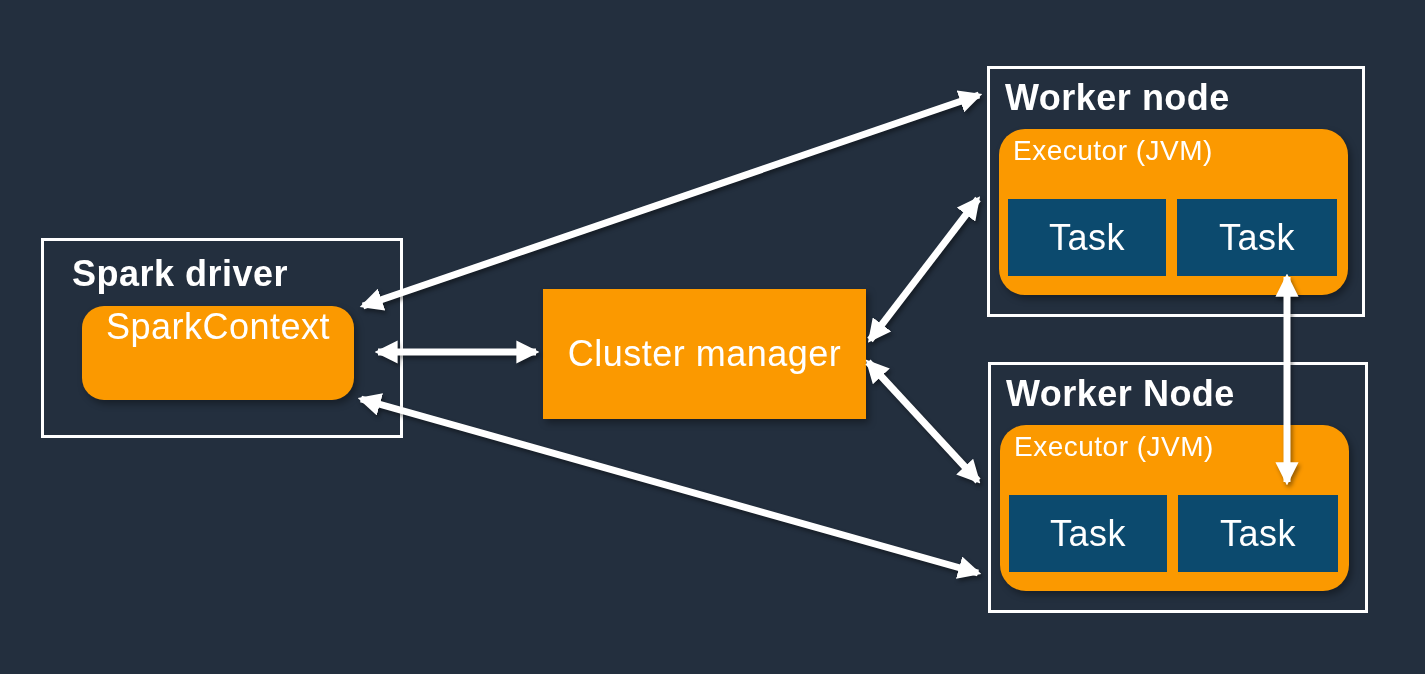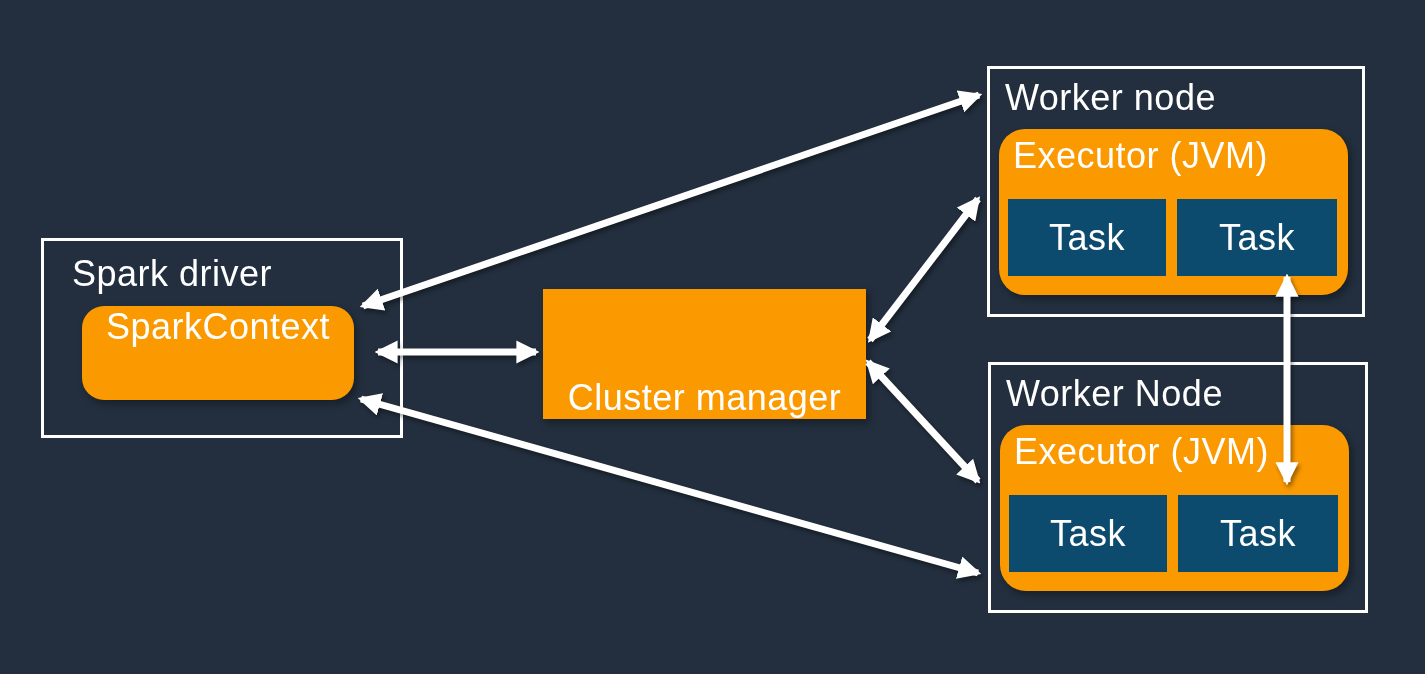--- a/index.html
+++ b/index.html
@@ -17,56 +17,57 @@
     border: 3px solid #FFFFFF;
     box-sizing: border-box;
     background: transparent;
   }
   .box-label {
     position: absolute;
     font-size: 36px;
     letter-spacing: 0.5px;
     color: #FFFFFF;
     white-space: nowrap;
+    font-weight: bold;
   }
   .orange-fill {
     background: #FB9900;
     box-shadow: 3px 4px 7px rgba(0,0,0,0.35);
   }
   .spark-driver { left: 41px; top: 238px; width: 362px; height: 200px; }
   .spark-driver .box-label { left: 28px; top: 12px; }
   .spark-context {
     position: absolute;
     left: 38px; top: 65px;           
     width: 272px; height: 94px;
     border-radius: 22px;
     display: flex; justify-content: center;
     font-size: 36px; letter-spacing: 0.5px;
   }
   .cluster-manager {
     position: absolute;
     left: 543px; top: 289px;
     width: 323px; height: 130px;
-    display: flex; align-items: flex-end; justify-content: center;
+    display: flex; align-items: center; justify-content: center;
     font-size: 36px; letter-spacing: 0.5px;
   }
   .worker-1 { left: 987px; top: 66px;  width: 378px; height: 251px; }
   .worker-2 { left: 988px; top: 362px; width: 380px; height: 251px; }
   .worker-1 .box-label, .worker-2 .box-label { left: 15px; top: 8px; }
   .executor {
     position: absolute;
     left: 9px; top: 60px;
     width: 349px; height: 166px;
     border-radius: 26px;
     box-sizing: border-box;
   }
   .executor-label {
     position: absolute;
     left: 14px; top: 6px;
-    font-size: 36px; letter-spacing: 0.5px;
+    font-size: 28px; letter-spacing: 0.5px;
     white-space: nowrap;
   }
   .task {
     position: absolute;
     top: 70px;
     height: 77px;
     background: #0c4a6e;
     display: flex; align-items: center; justify-content: center;
     font-size: 36px; letter-spacing: 0.5px;
   }

